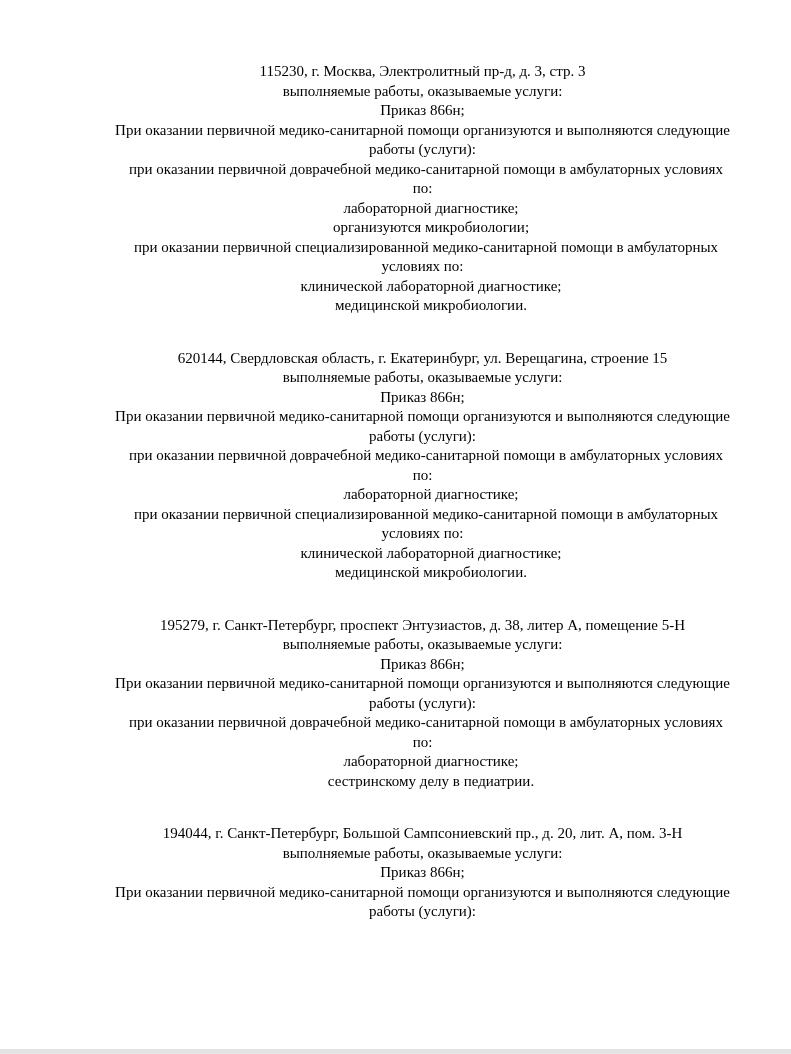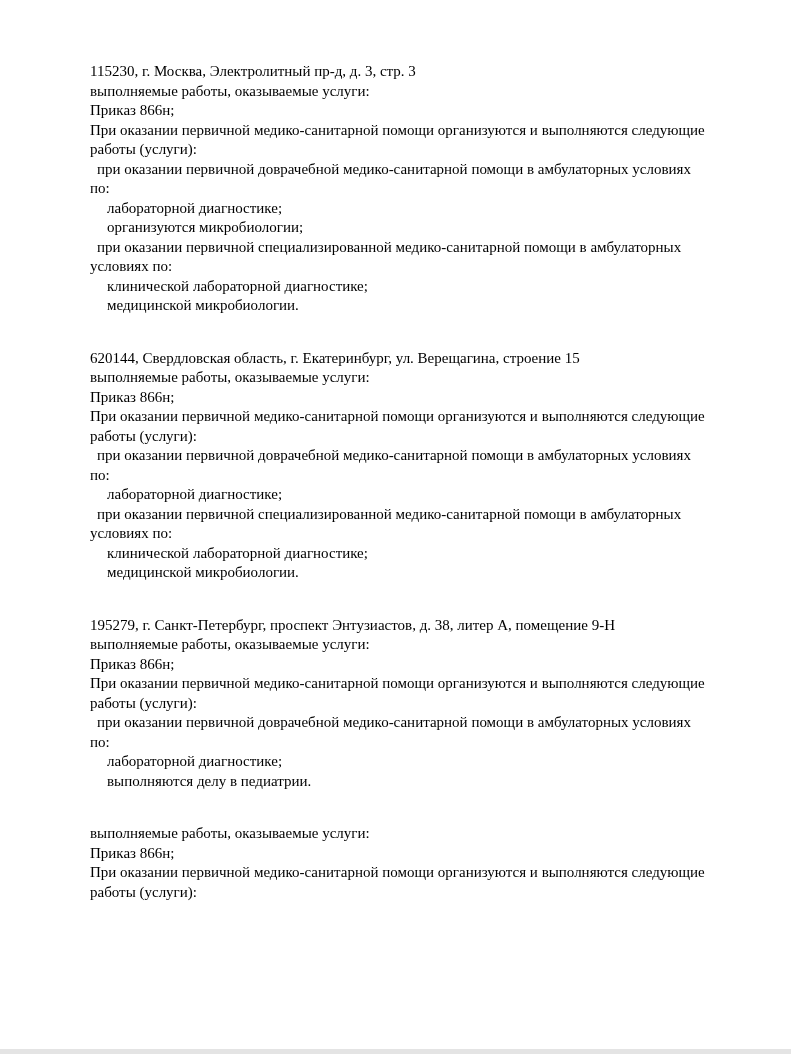--- a/index.html
+++ b/index.html
@@ -11,20 +11,21 @@
     height: 1054px;
     background: #ffffff;
     overflow: hidden;
     font-family: "Liberation Serif", "DejaVu Serif", serif;
     font-size: 15px;
     color: #000000;
     position: relative;
   }
   .doc {
     padding: 62px 36px 0 90px;
+    text-align: center;
   }
   .line {
     line-height: 19.5px;
     white-space: nowrap;
   }
   .ind0 { padding-left: 0; }
   .ind1 { padding-left: 7px; }
   .ind2 { padding-left: 17px; }
   .section + .section {
     margin-top: 33px;
@@ -64,31 +65,32 @@
       <div class="line ind0">работы (услуги):</div>
       <div class="line ind1">при оказании первичной доврачебной медико-санитарной помощи в амбулаторных условиях</div>
       <div class="line ind0">по:</div>
       <div class="line ind2">лабораторной диагностике;</div>
       <div class="line ind1">при оказании первичной специализированной медико-санитарной помощи в амбулаторных</div>
       <div class="line ind0">условиях по:</div>
       <div class="line ind2">клинической лабораторной диагностике;</div>
       <div class="line ind2">медицинской микробиологии.</div>
     </section>
     <section class="section">
-      <div class="line ind0">195279, г. Санкт-Петербург, проспект Энтузиастов, д. 38, литер А, помещение 9-Н</div>
+      <div class="line ind0">195279, г. Санкт-Петербург, проспект Энтузиастов, д. 38, литер А, помещение 5-Н</div>
       <div class="line ind0">выполняемые работы, оказываемые услуги:</div>
       <div class="line ind0">Приказ 866н;</div>
       <div class="line ind0">При оказании первичной медико-санитарной помощи организуются и выполняются следующие</div>
       <div class="line ind0">работы (услуги):</div>
       <div class="line ind1">при оказании первичной доврачебной медико-санитарной помощи в амбулаторных условиях</div>
       <div class="line ind0">по:</div>
       <div class="line ind2">лабораторной диагностике;</div>
-      <div class="line ind2">выполняются делу в педиатрии.</div>
+      <div class="line ind2">сестринскому делу в педиатрии.</div>
     </section>
     <section class="section">
+      <div class="line ind0">194044, г. Санкт-Петербург, Большой Сампсониевский пр., д. 20, лит. А, пом. 3-Н</div>
       <div class="line ind0">выполняемые работы, оказываемые услуги:</div>
       <div class="line ind0">Приказ 866н;</div>
       <div class="line ind0">При оказании первичной медико-санитарной помощи организуются и выполняются следующие</div>
       <div class="line ind0">работы (услуги):</div>
     </section>
   </main>
 
 <div class="bottom-bar" id="bottom-bar" style="background: rgb(228, 228, 228);"></div>
 
 </body></html>

